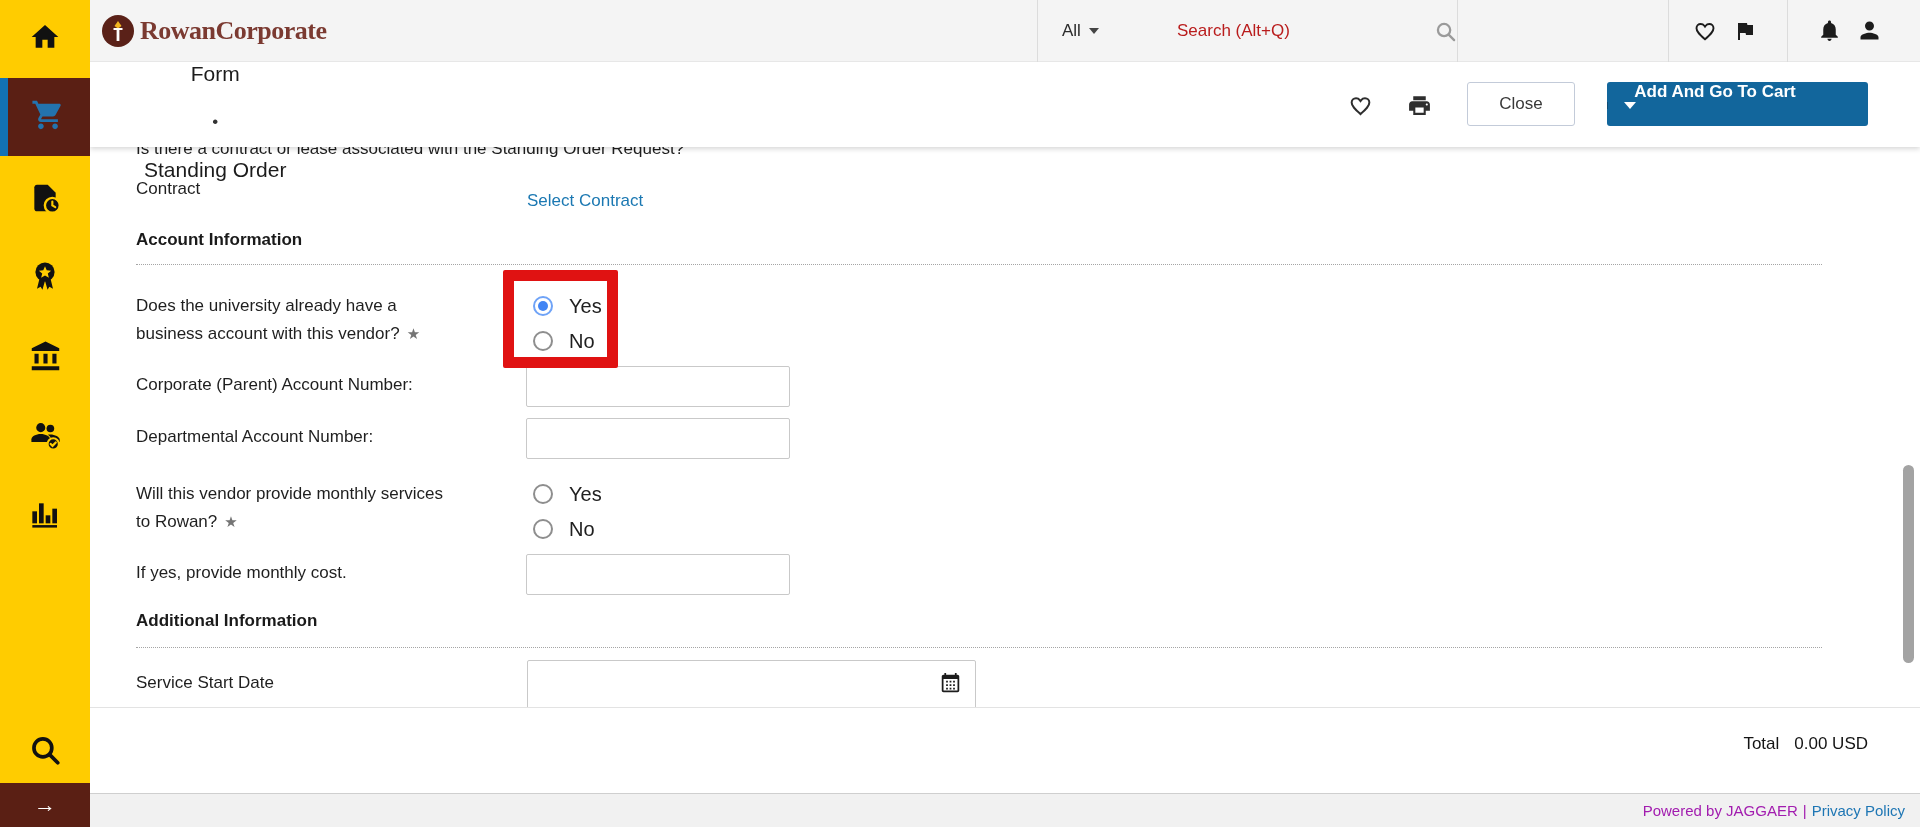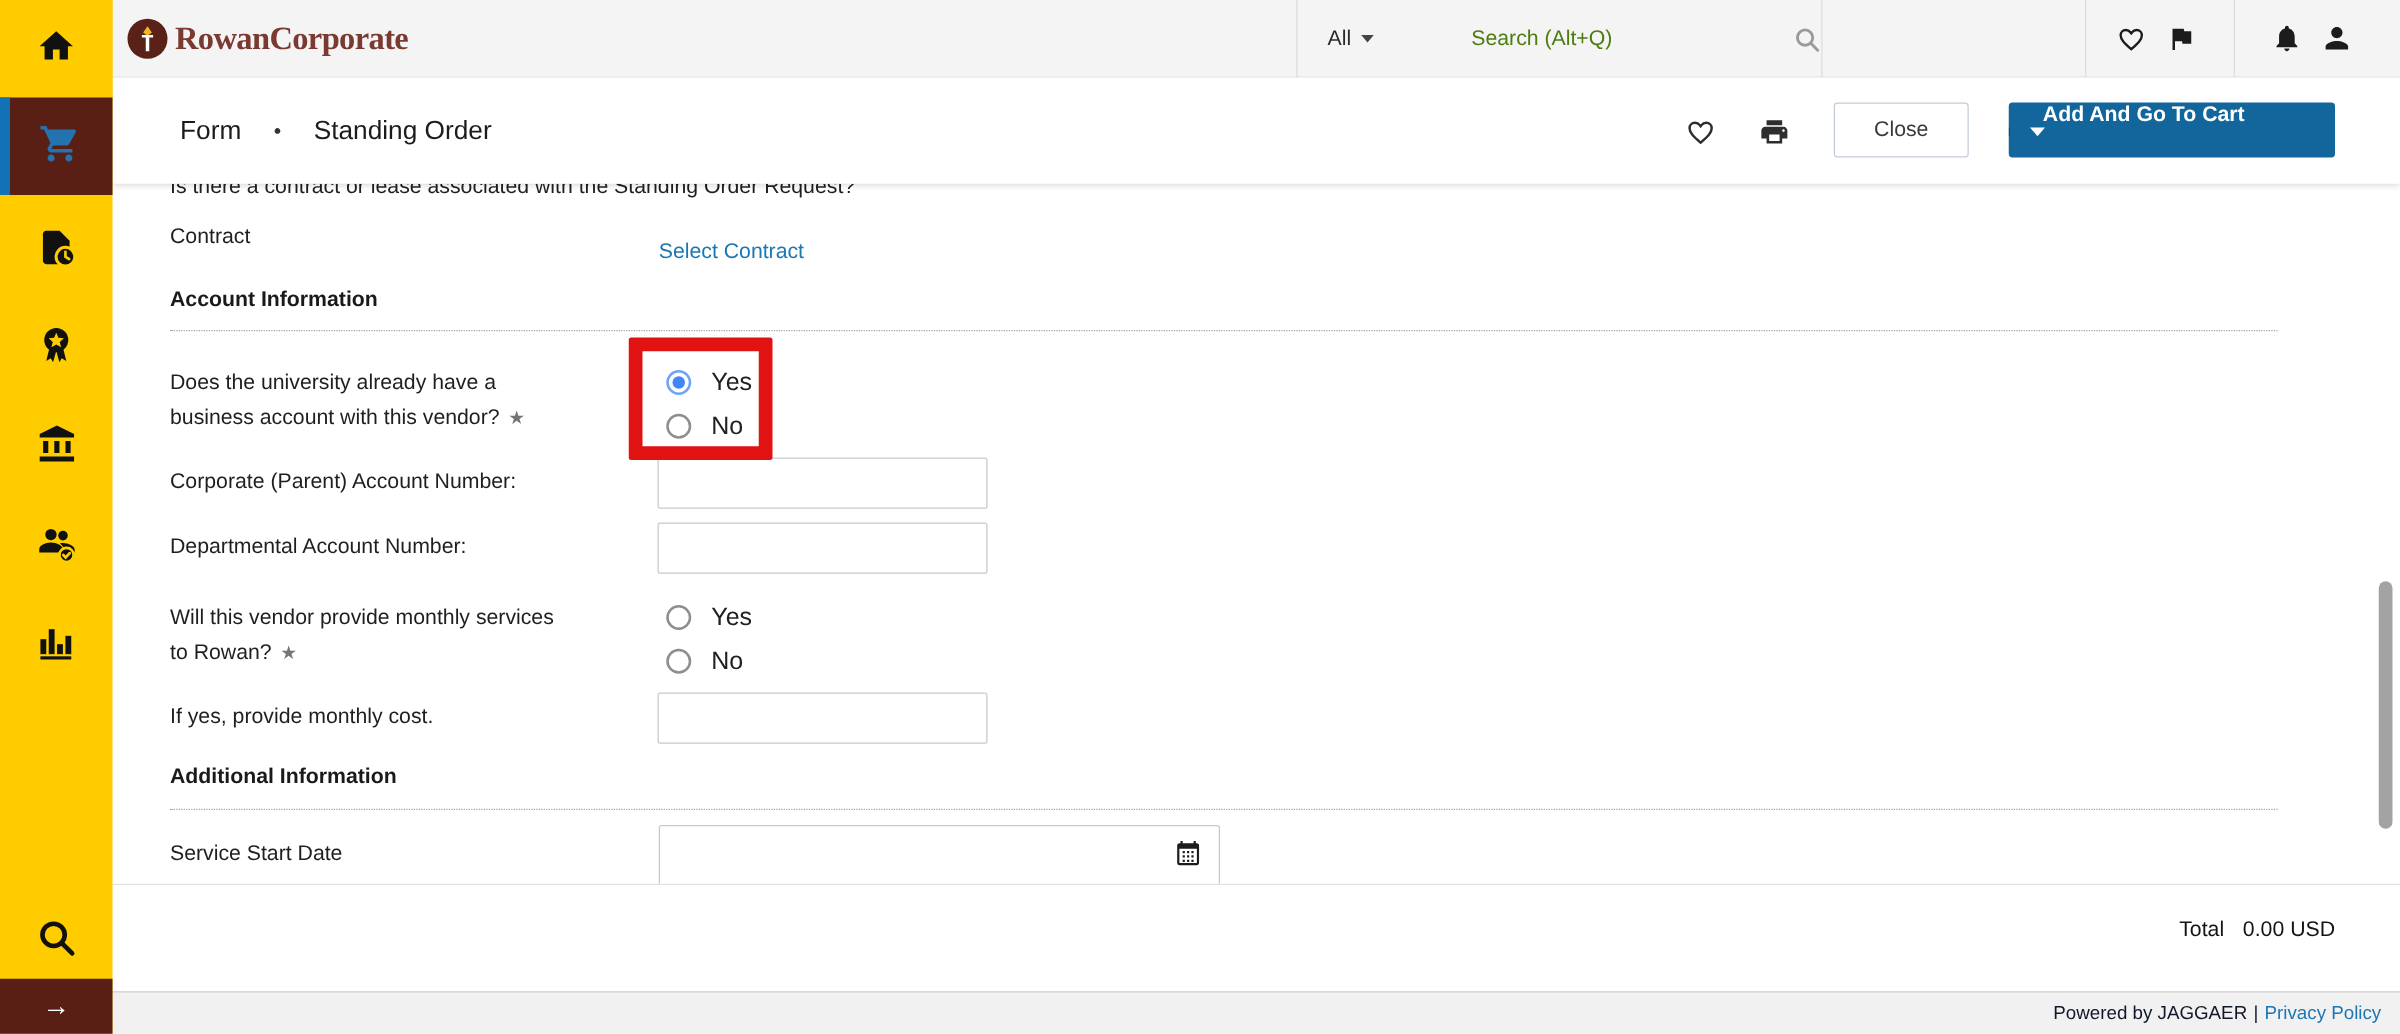--- a/index.html
+++ b/index.html
@@ -18,29 +18,29 @@
   
   #topbar { position:absolute; left:90px; top:0; width:1830px; height:62px; background:#f4f4f4; border-bottom:1px solid #e7e7e7; z-index:10; }
   .vdiv { position:absolute; top:0; width:1px; height:62px; background:#dcdcdc; }
   #logo { position:absolute; left:12px; top:0; height:62px; display:flex; align-items:center; gap:6px; }
   #logo .torch { width:32px; height:32px; border-radius:50%; background:#5a2118; position:relative; }
   #logo .brand { font-family:"Liberation Serif","DejaVu Serif",serif; font-weight:bold; font-size:26px; color:#7b3a31; letter-spacing:-0.5px; }
   #scope { position:absolute; left:972px; top:0; height:62px; display:flex; align-items:center; gap:8px; cursor:pointer; }
   #scope .lbl { font-size:17px; color:#2b2b2b; }
   .caret-down { width:0; height:0; border-left:5px solid transparent; border-right:5px solid transparent; border-top:6px solid #444; }
   #search-box { position:absolute; left:1087px; top:0; height:62px; display:flex; align-items:center; cursor:text; }
-  #search-box .ph { font-size:17px; color:#4d7c0f; }
+  #search-box .ph { font-size:17px; color:#b91c1c; }
   #topbar-search-icon { position:absolute; left:1344px; top:20px; color:#9a9a9a; }
   #cart-summary { position:absolute; left:1397px; top:0; height:62px; display:flex; align-items:center; gap:28px; cursor:pointer; }
   #cart-summary .amt { font-size:19px; color:#1f1f1f; }
   .tb-icon { position:absolute; top:19px; color:#1c1c1c; cursor:pointer; }
 
   
   #page-header { position:absolute; left:90px; top:62px; width:1830px; height:85px; background:#fff; z-index:6; box-shadow:0 2px 5px rgba(0,0,0,0.16); }
-  #crumbs { position:absolute; left:54px; top:0; height:85px; display:flex; align-items:center; gap:26px; }
+  #crumbs { position:absolute; left:54px; top:0; height:85px; display:flex; align-items:center; gap:26px;flex-direction:column; }
   #crumbs .t { font-size:21px; color:#1c1c1c; }
   #crumbs .dot { font-size:17px; color:#333; }
   .hdr-icon { position:absolute; top:31px; color:#2e2e2e; cursor:pointer; }
   #btn-close { position:absolute; left:1377px; top:20px; width:108px; height:44px; background:#fff; border:1px solid #c3cbd9; border-radius:3px; display:flex; align-items:center; justify-content:center; font-size:17px; color:#393939; cursor:pointer; }
   #btn-add { position:absolute; left:1517px; top:20px; width:261px; height:44px; background:#12669c; border-radius:3px; display:flex; cursor:pointer;flex-direction:column; }
   #btn-add .main { width:216px; display:flex; align-items:center; justify-content:center; color:#fff; font-size:17px; font-weight:600; }
   #btn-add .split { width:45px; border-left:1px solid rgba(0,0,0,0.25); display:flex; align-items:center; justify-content:center; }
   #btn-add .split .caret-down { border-top-color:#fff; border-left-width:6px; border-right-width:6px; border-top-width:7px; }
 
   
@@ -60,21 +60,21 @@
   #annotation-box { position:absolute; left:413px; top:123px; width:115px; height:98px; border:11px solid #e01212; border-radius:2px; z-index:9; }
   #date-input-wrap { position:absolute; left:437px; top:513px; width:449px; height:52px; border:1px solid #c9c9c9; border-radius:2px; background:#fff; }
   #date-input-wrap input { position:absolute; left:0; top:0; width:100%; height:100%; border:none; outline:none; font-size:16px; padding:0 46px 0 10px; color:#222; background:transparent; }
   #calendar-btn { position:absolute; right:14px; top:11px; color:#1c1c1c; cursor:pointer; }
 
   
   #total-bar { position:absolute; left:90px; top:707px; width:1830px; height:86px; background:#fff; border-top:1px solid #e3e3e3; z-index:5; }
   #total-line { position:absolute; right:52px; top:26px; display:flex; gap:15px; align-items:baseline; }
   #total-line .tl { font-size:17px; font-weight:500; color:#141414; }
   #site-footer { position:absolute; left:90px; top:793px; width:1830px; height:34px; background:#f1f1f1; border-top:1px solid #cfcfcf; display:flex; align-items:center; justify-content:flex-end; padding-right:15px; gap:5px; z-index:5; }
-  #site-footer .gray { font-size:15px; color:#0f172a; }
+  #site-footer .gray { font-size:15px; color:#a21caf; }
   #site-footer .link { font-size:15px; color:#1e76b4; cursor:pointer; }
 
   #scroll-thumb { position:absolute; left:1903px; top:465px; width:11px; height:198px; background:#a3a3a3; border-radius:6px; z-index:30; cursor:grab; }
 </style>
 </head>
 <body>
 
 <div id="sidebar">
   <div class="side-tile" id="tile-home">
     <span>

